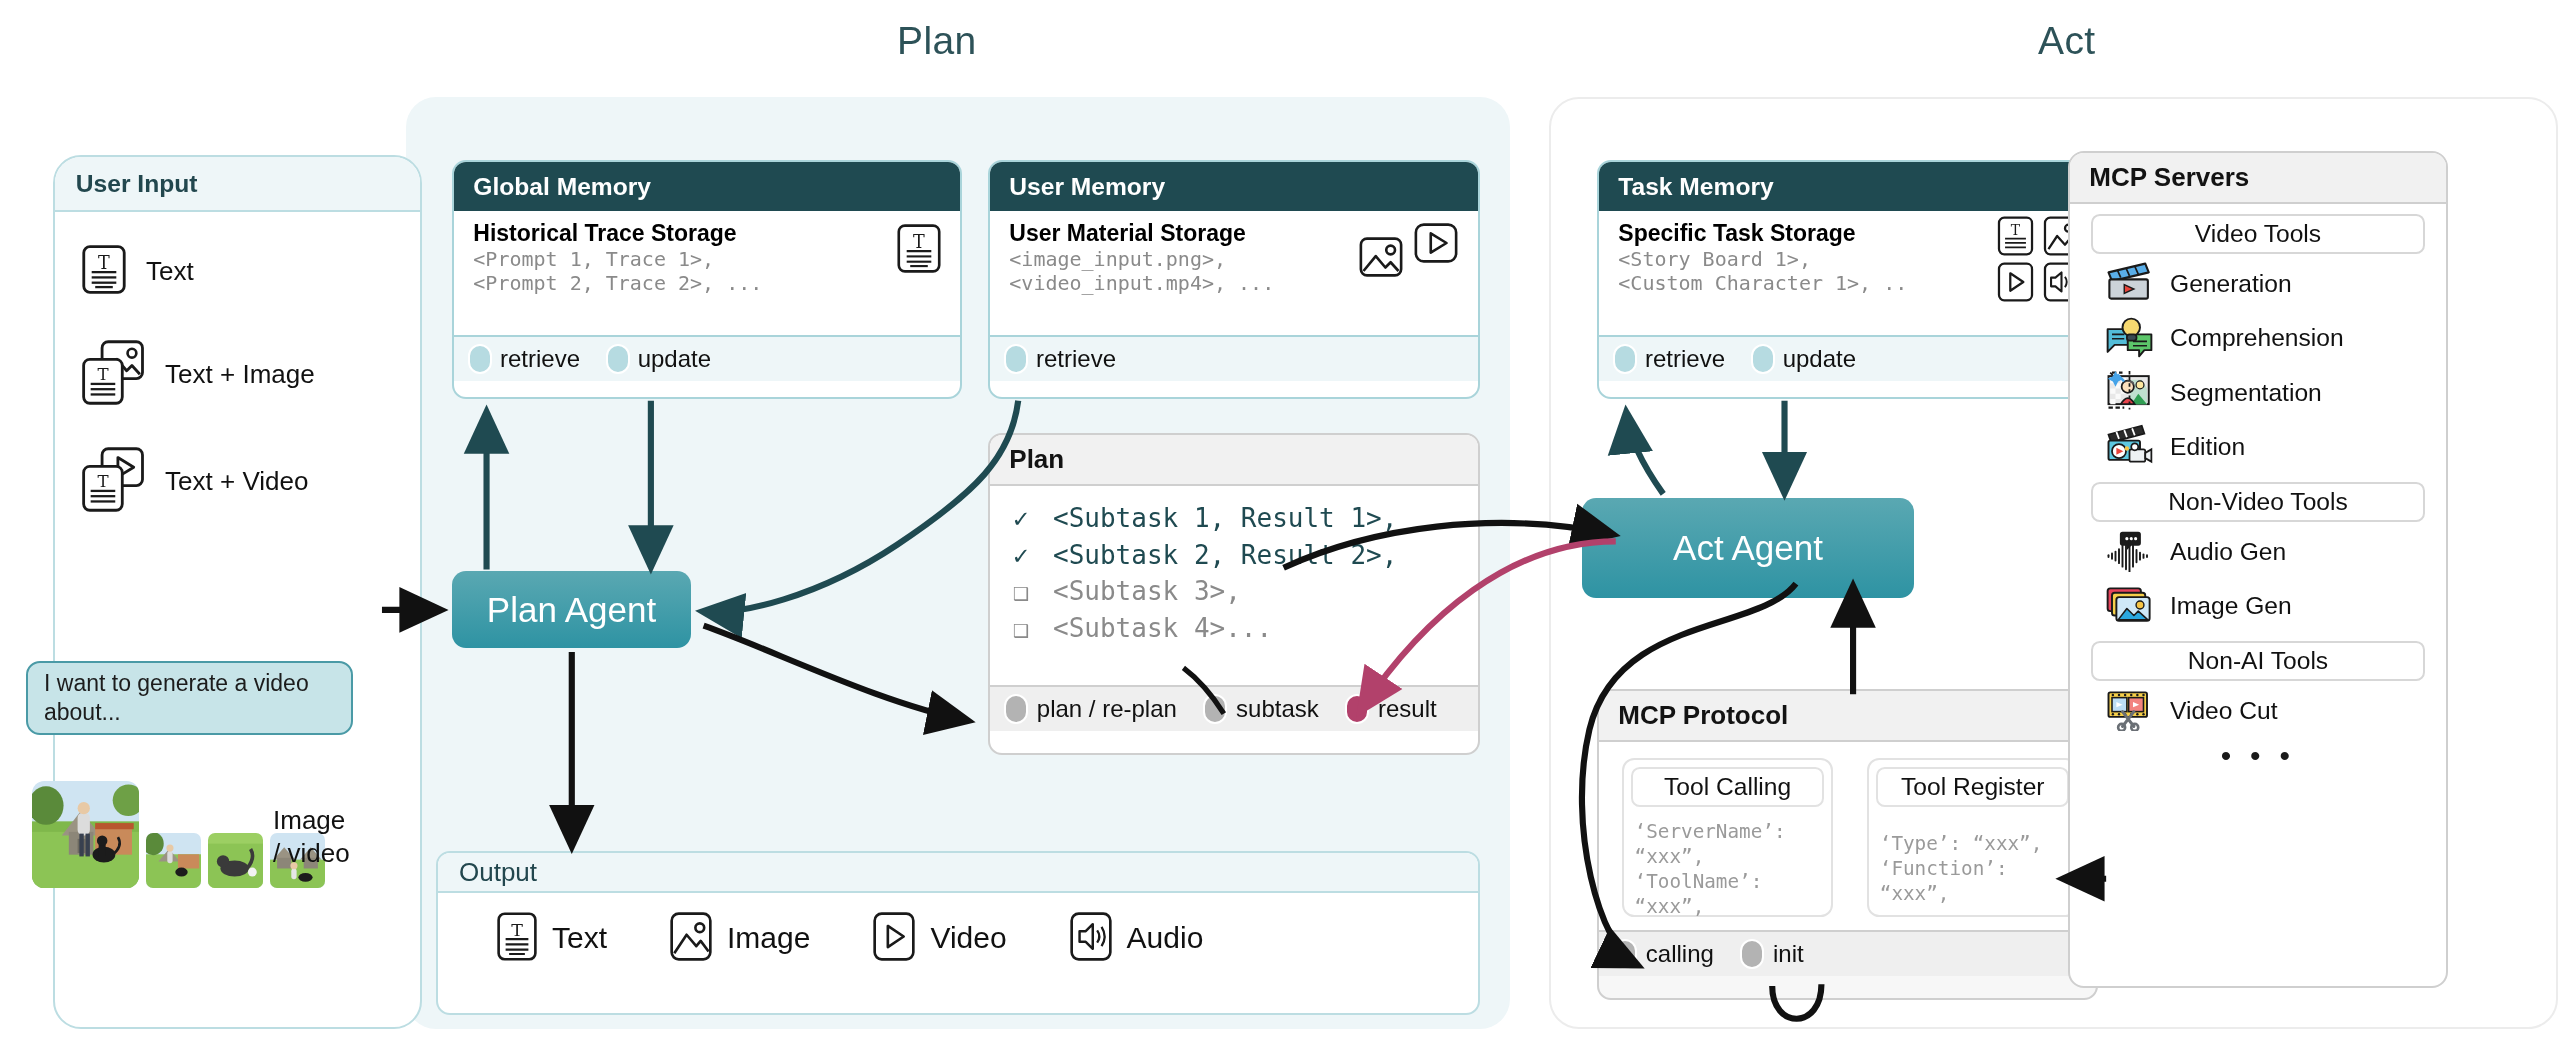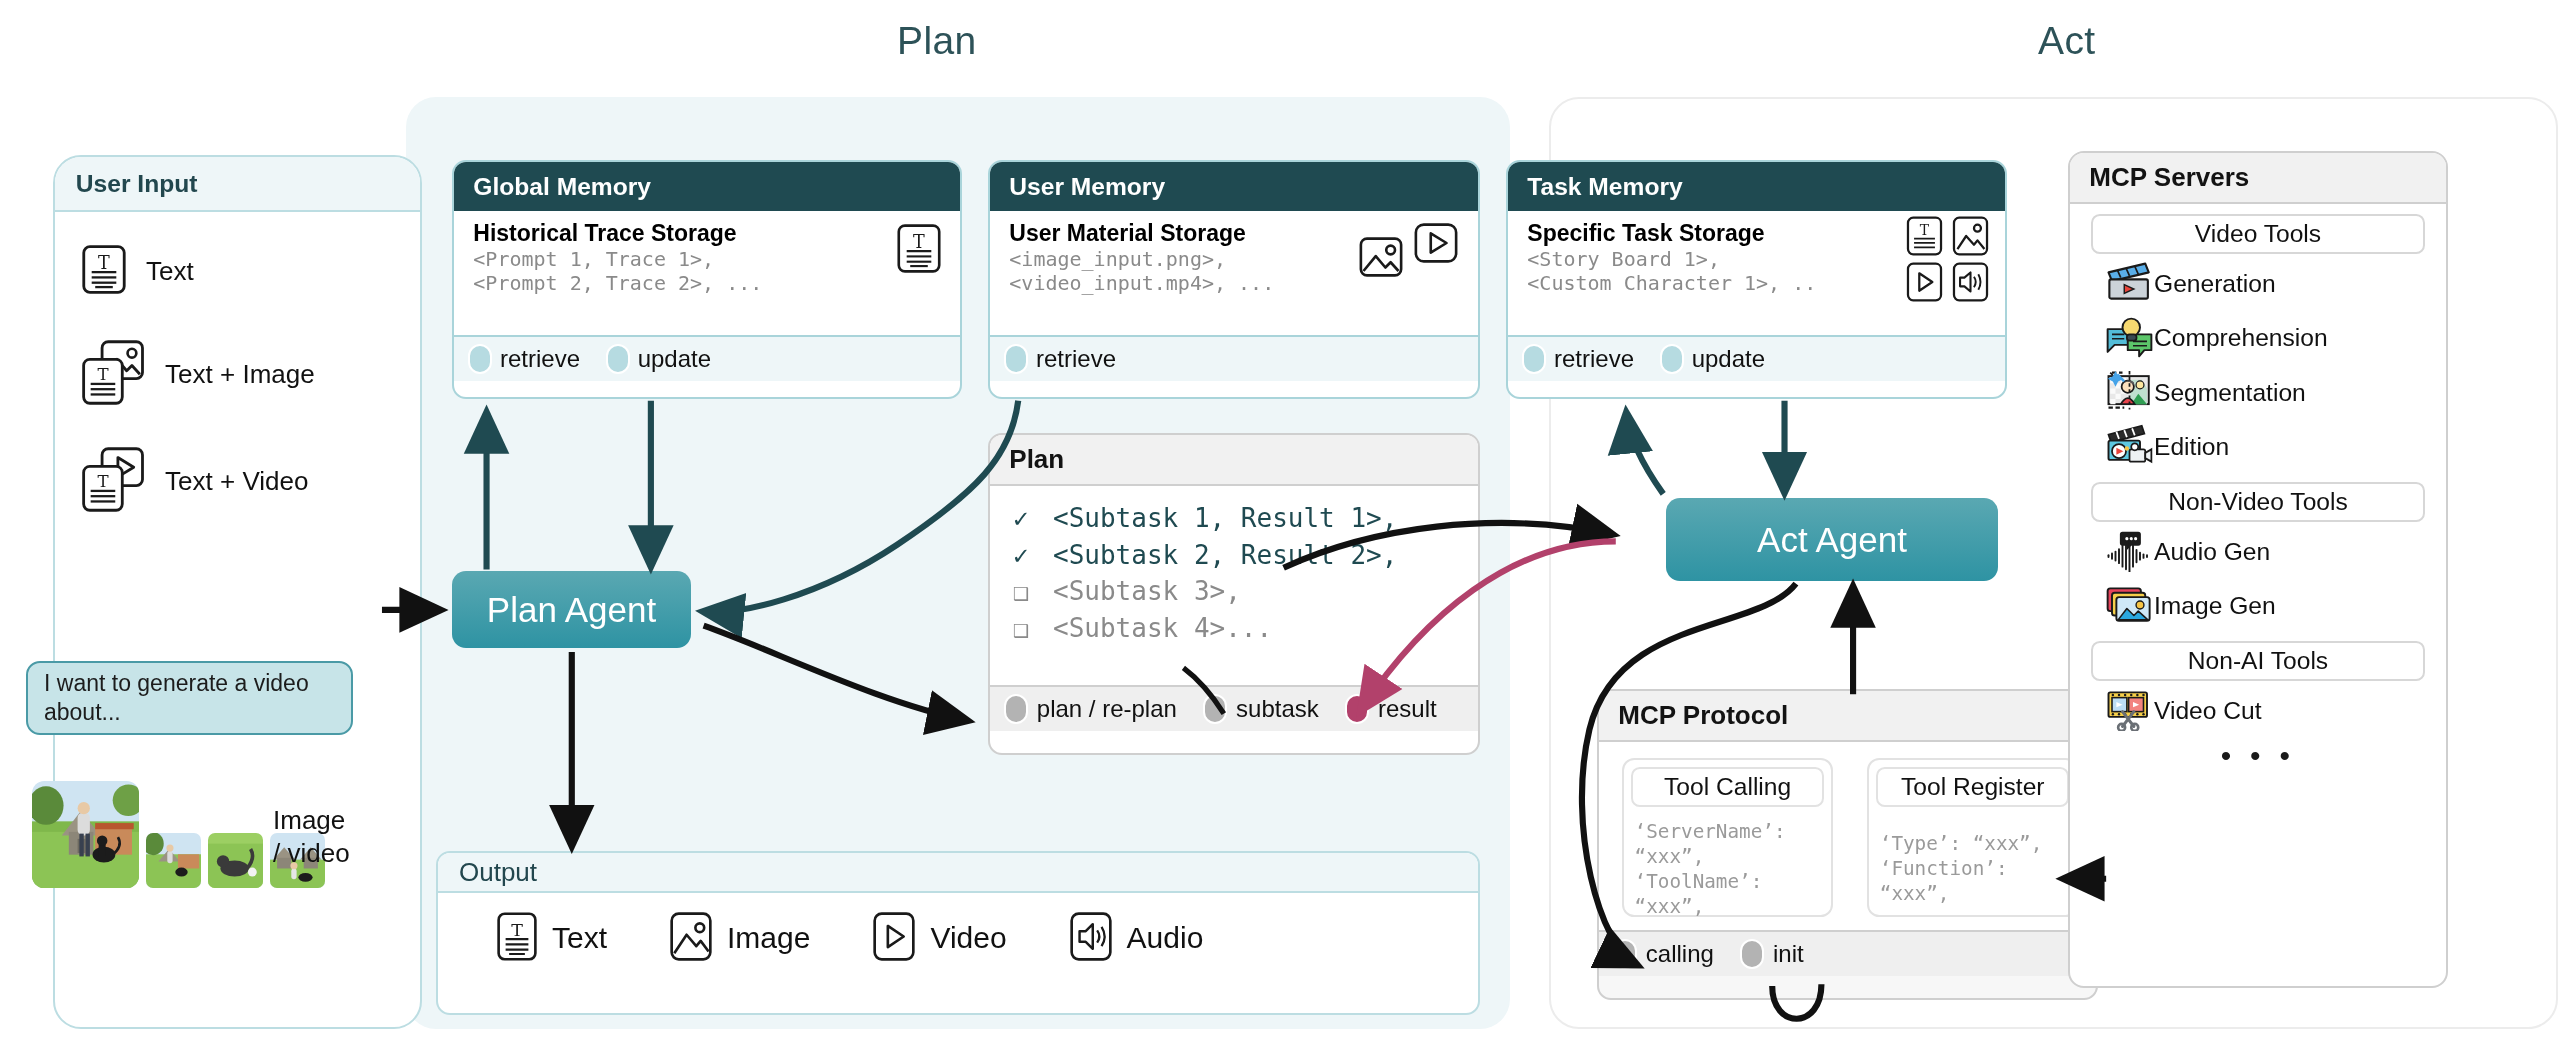--- a/index.html
+++ b/index.html
@@ -64,21 +64,21 @@
   .outcard .hd span{font-size:26px;color:#22474e;}
   .out-row{display:flex;align-items:center;gap:62px;padding-left:58px;margin-top:17.6px;}
   .out-item{display:flex;align-items:center;gap:14px;}
   .out-item .l{font-size:30px;color:#111;}
 
   
   .mcpsrv{left:2068px;top:151px;width:380px;height:837px;background:#fff;border:2.6px solid #cfcfcf;border-radius:16px;box-sizing:border-box;overflow:hidden;}
   .mcpsrv .hd{background:#f1f1f1;border-bottom:2.6px solid #cfcfcf;font-size:26px;font-weight:700;color:#131313;padding:8.8px 0 8.8px 19.3px;}
   .grp{margin:10.6px auto 0;width:334px;height:40px;border:2.6px solid #d7d7d7;border-radius:8.8px;
        display:flex;align-items:center;justify-content:center;font-size:24.6px;color:#111;background:#fff;box-sizing:border-box;}
-  .tool{display:flex;align-items:center;padding-left:35px;margin-top:5.3px;height:49px;}
+  .tool{display:flex;align-items:center;gap:16px;padding-left:35px;margin-top:5.3px;height:49px;}
   .tool .l{font-size:24.6px;color:#111;}
   .dots{text-align:center;font-size:30px;color:#1a1a1a;letter-spacing:5.3px;margin-top:3.5px;}
 
   
   .proto-inner{display:flex;gap:34px;padding:16px 17.6px 12.3px 23px;}
   .subcard{flex:1;border:2.6px solid #e2e2e2;border-radius:12.3px;box-sizing:border-box;padding:0;background:#fff;}
   .subcard .sc-h{margin:7px;height:40px;border:2.6px solid #e2e2e2;border-radius:8.8px;display:flex;align-items:center;justify-content:center;
                  font-size:24.6px;color:#111;box-sizing:border-box;}
   .subcard .sc-b{font-family:"DejaVu Sans Mono",monospace;font-size:19.3px;color:#9a9a9a;line-height:1.3;white-space:pre;padding:5.3px 0 8.8px 10.6px;}
 
@@ -330,21 +330,21 @@
         <path d="M12 23 L19 23 L27 15 L27 43 L19 35 L12 35 Z" fill="none" stroke="#1a1a1a" stroke-width="2.8" stroke-linejoin="round"></path>
         <path d="M32 22 Q37 29 32 36" fill="none" stroke="#1a1a1a" stroke-width="2.6"></path>
         <path d="M37 18 Q44 29 37 40" fill="none" stroke="#1a1a1a" stroke-width="2.6"></path>
           </svg>
       </span>
       <span class="l">Audio</span>
     </div>
   </div>
 </div>
 
-<div class="abs memcard" style="left:1506px;top:160px;width:501px;height:239px;">
+<div class="abs memcard" style="left:1597px;top:160px;width:501px;height:239px;">
   <div class="title">Task Memory</div>
   <div class="body" style="height:104px;">
     <div class="st">Specific Task Storage</div>
     <div class="mono">&lt;Story Board 1&gt;,
 &lt;Custom Character 1&gt;, ..</div>
     <span class="abs" style="right:62px;top:5.3px;">
       <svg width="37" height="40" viewBox="0 0 42 46">
           <rect x="2" y="2" width="38" height="42" rx="6" fill="#fff" stroke="#1a1a1a" stroke-width="2.6"></rect>
       <text x="21" y="22" font-family="DejaVu Serif, serif" font-size="16" text-anchor="middle" fill="#1a1a1a">T</text>
       <line x1="9" y1="26" x2="33" y2="26" stroke="#1a1a1a" stroke-width="2"></line>
@@ -375,21 +375,21 @@
     </span>
   </div>
   <div class="foot">
     <span class="pill"></span>
     <span class="foot-lbl">retrieve</span>
     <span class="pill"></span>
     <span class="foot-lbl">update</span>
   </div>
 </div>
 
-<div class="abs agent" style="left:1666px;top:498px;width:332px;height:83px;">
+<div class="abs agent" style="left:1582px;top:498px;width:332px;height:100px;">
   <span>Act Agent</span>
 </div>
 
 <div class="abs graycard" style="left:1597px;top:689px;width:501px;height:311px;background:#f7f7f7;">
   <div class="title">MCP Protocol</div>
   <div class="proto-inner" style="background:#fff;height:188px;box-sizing:border-box;">
     <div class="subcard">
       <div class="sc-h">Tool Calling</div>
       <div class="sc-b">‘ServerName’:
 “xxx”,

